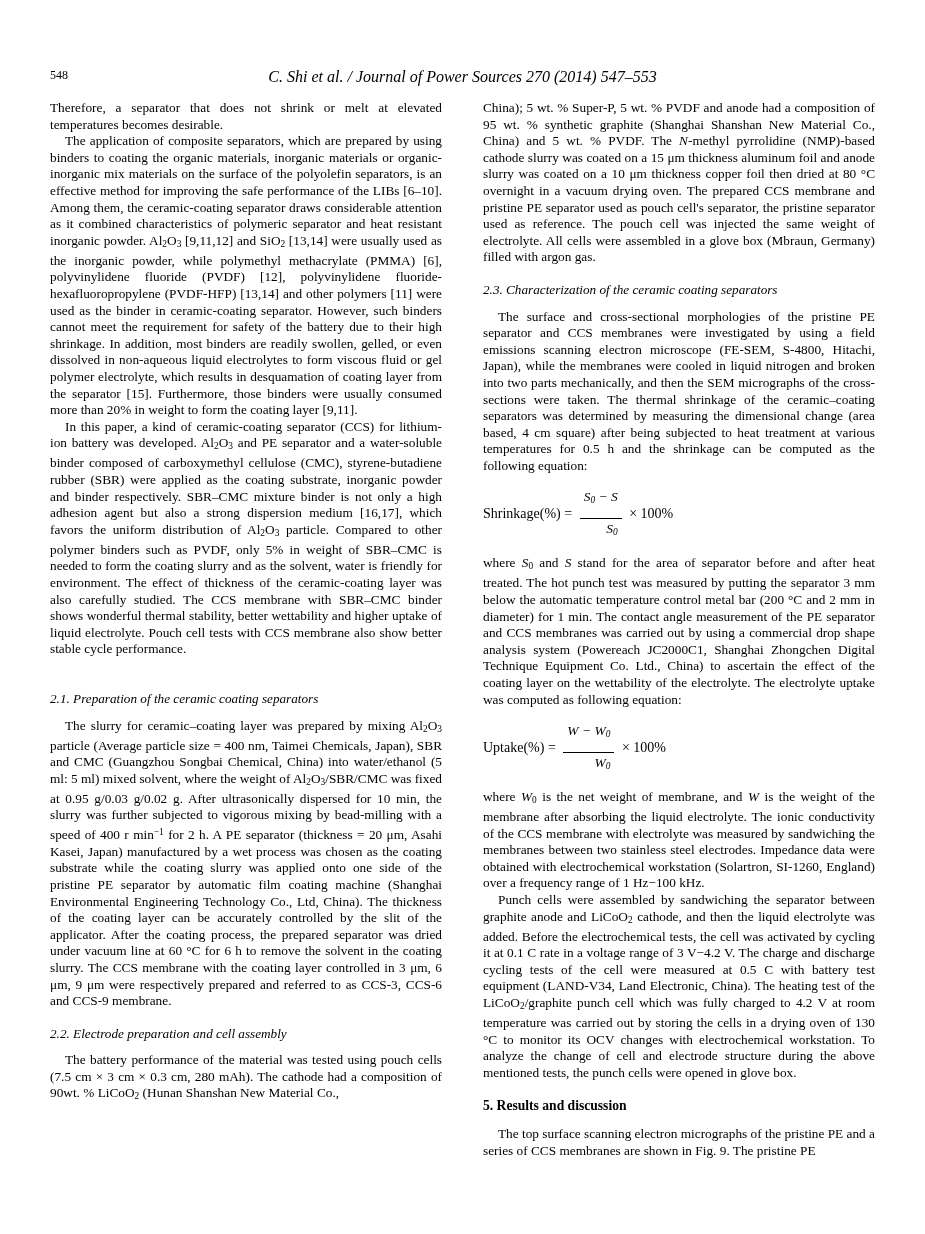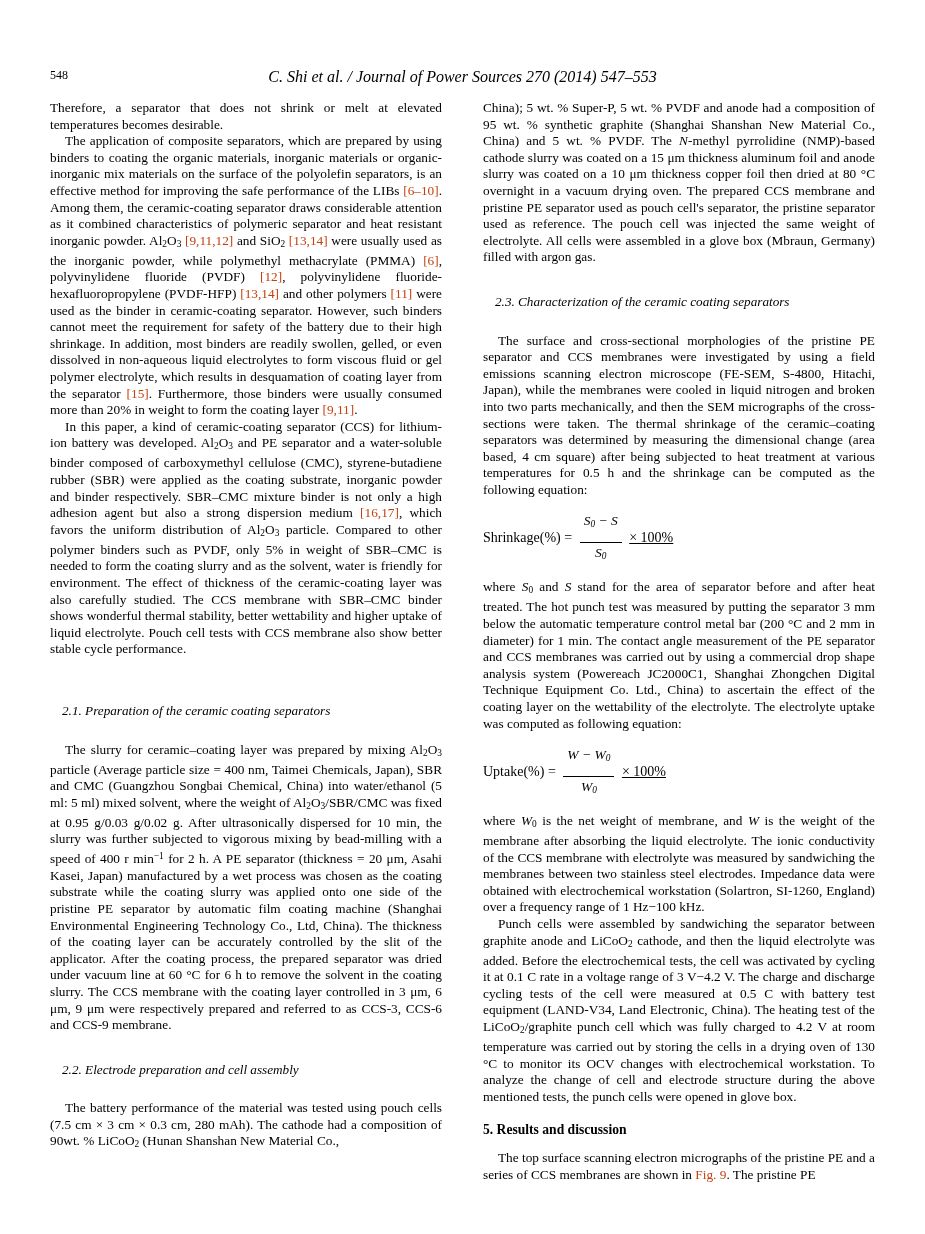--- a/index.html
+++ b/index.html
@@ -74,33 +74,33 @@
   p.indent { text-indent: 15px; }
   p.noindent { text-indent: 0; }
 
   h2.section {
     margin: 0;
     font-size: 13.6px;
     font-weight: bold;
     line-height: 16.6px;
   }
   h3.subsection {
-    margin: 12px;
+    margin: 0;
     font-size: 13.2px;
     font-weight: normal;
     font-style: italic;
     line-height: 16.6px;
   }
   .sp-before-sec { height: 17px; }
   .sp-after-sec { height: 11px; }
   .sp-before-sub { height: 16px; }
   .sp-after-sub { height: 10px; }
 
   a.ref {
-    color: #c2410c;
+    color: #000000;
     text-decoration: none;
     margin-top: 40px;
   }
   sub { font-size: 9.4px; vertical-align: -0.26em; }
   sup { font-size: 9.4px; vertical-align: 0.45em; }
   i, em { font-style: italic; }
 
   .equation {
     font-size: 14px;
     line-height: 18px;
@@ -118,27 +118,27 @@
   .frac .num {
     display: block;
     border-bottom: 1px solid #000;
     padding: 0 4px 8px 4px;
     font-size: 13.5px;
   }
   .frac .den {
     display: block;
     padding: 1px 4px 0 4px;
     font-size: 13.5px;
+    text-align: right;
   }
   .eq-lhs {
     font-style: normal;
   }
   .eq-tail {
     font-style: normal;
-    text-decoration: underline;
   }
 </style>
 </head>
 <body>
 
 <div class="page">
 
   <div class="header">
     <span class="folio">548</span>
     <span class="runhead">C. Shi et al. / Journal of Power Sources 270 (2014) 547–553</span>

